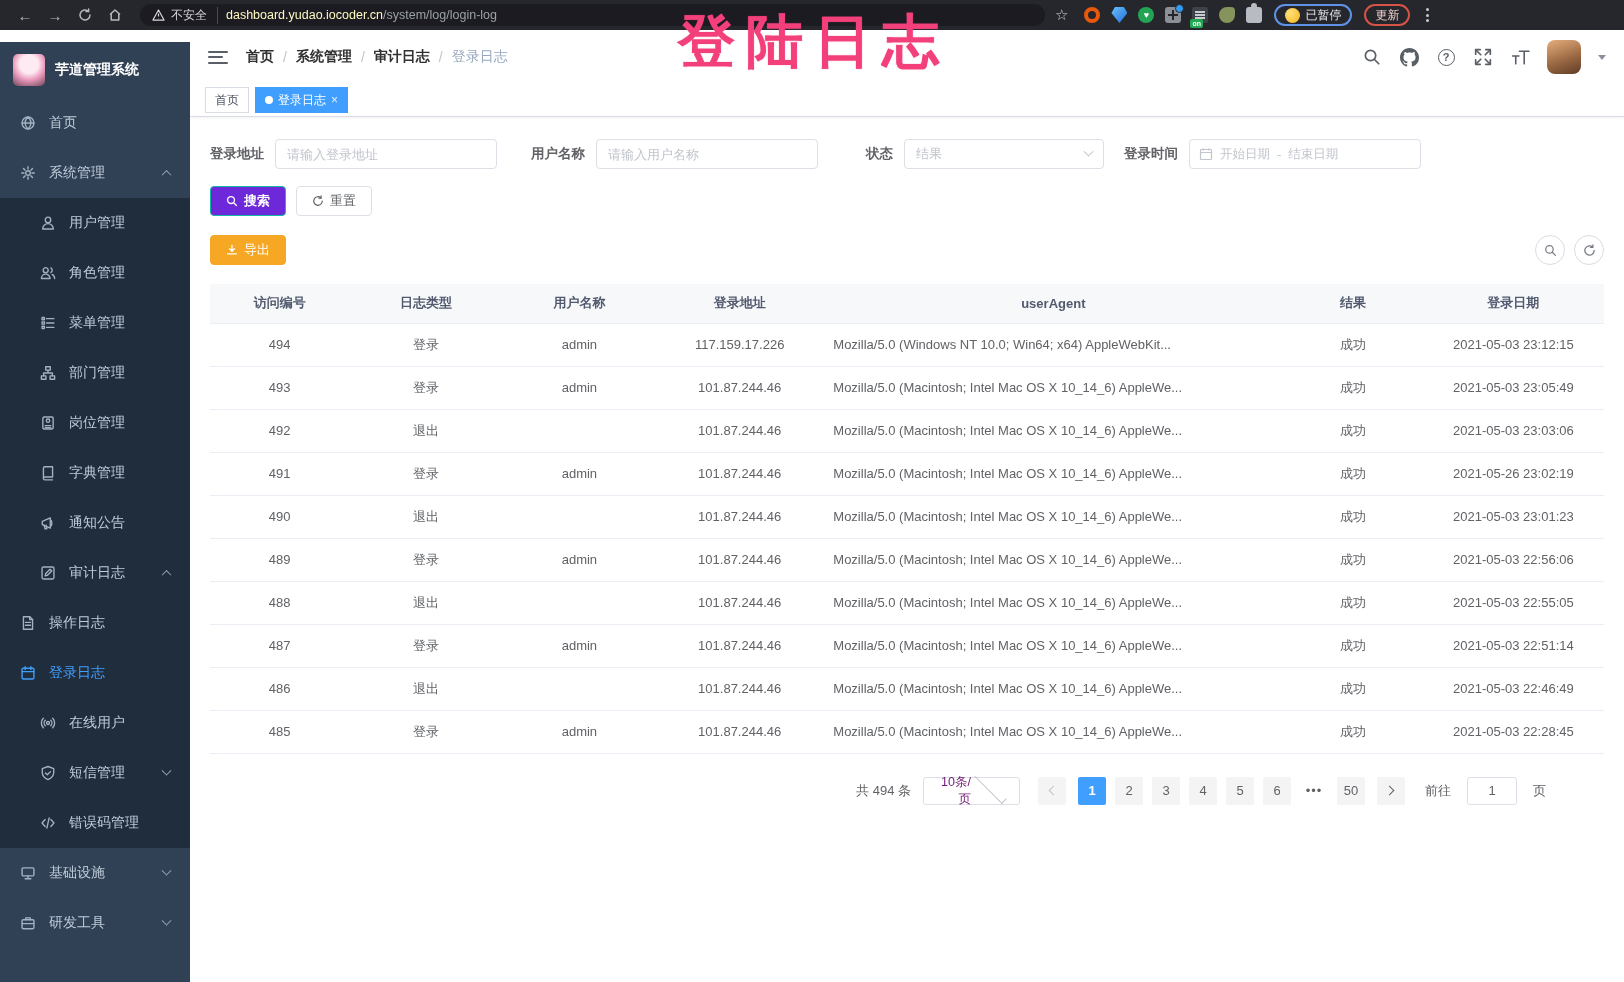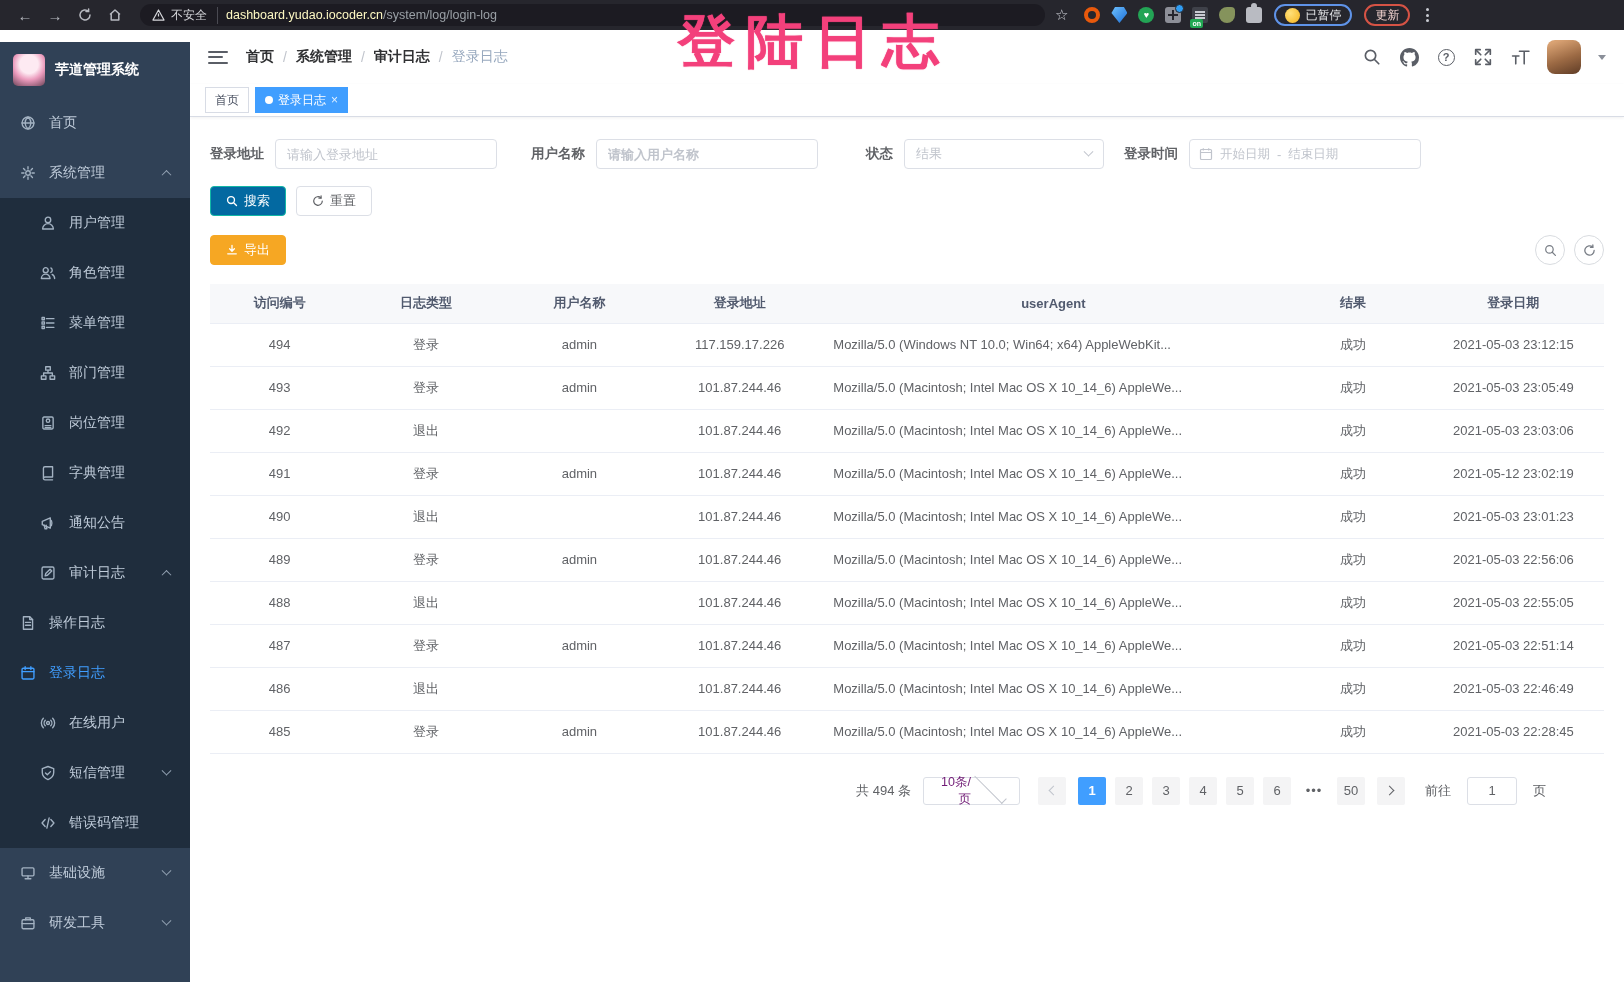--- a/index.html
+++ b/index.html
@@ -104,21 +104,21 @@
   .chev-down{width:7px;height:7px;border-right:1.4px solid #c0c4cc;border-bottom:1.4px solid #c0c4cc;
     transform:rotate(45deg) translate(-2px,-2px);flex:none;}
   .daterange{width:232px;height:30px;border:1px solid #dcdfe6;border-radius:4px;display:flex;
     align-items:center;gap:7px;padding:0 9px;cursor:pointer;}
   .daterange .ph{color:#c0c4cc;font-size:12.5px;white-space:nowrap;}
   .range-sep{color:#c0c4cc;}
 
   .btn-row{margin-top:17px;display:flex;gap:10px;}
   .btn{height:30px;border-radius:4px;padding:0 15px;font-size:13px;display:inline-flex;
     align-items:center;gap:6px;cursor:pointer;font-family:inherit;}
-  .btn-search{background:#0369a1;border:1px solid #12B7A6;color:#fff;}
+  .btn-search{background:#6d28d9;border:1px solid #12B7A6;color:#fff;font-weight:bold;}
   .btn-reset{background:#fff;border:1px solid #dcdfe6;color:#606266;}
   .btn-export{background:#F6A723;border:1px solid #F6A723;color:#fff;}
   .export-row{margin-top:19px;display:flex;align-items:flex-end;}
   .tool-circles{margin-left:auto;display:flex;gap:9px;}
   .circle-btn{width:30px;height:30px;border-radius:50%;border:1px solid #d9dce0;background:#fff;
     display:flex;align-items:center;justify-content:center;color:#787d85;cursor:pointer;}
 
   table.log{width:100%;border-collapse:collapse;margin-top:19px;table-layout:fixed;}
   table.log th{background:#f7f8fa;height:39px;font-size:13px;color:#515a6e;font-weight:bold;
     text-align:center;border-bottom:1px solid #ebeef5;}
@@ -432,21 +432,21 @@
     </span>
   </div>
 
   <div class="content">
 
     <div class="filter-row">
       <span class="f-label">登录地址</span>
       <input class="inp" style="width: 222px;" placeholder="请输入登录地址">
       <span class="f-gap"></span>
       <span class="f-label">用户名称</span>
-      <input class="inp" style="width: 222px; font-weight: bold;" placeholder="请输入用户名称">
+      <input class="inp" style="width: 222px;" placeholder="请输入用户名称">
       <span class="f-gap" style="width:48px"></span>
       <span class="f-label">状态</span>
       <span class="sel">
         <span class="ph">结果</span>
         <span class="chev-down"></span>
       </span>
       <span class="f-gap" style="width:20px"></span>
       <span class="f-label">登录时间</span>
       <span class="daterange">
         <svg width="14" height="14" viewBox="0 0 14 14" fill="none" stroke="#c0c4cc" stroke-width="1.2">
@@ -548,21 +548,21 @@
             <td>成功</td>
             <td>2021-05-03 23:03:06</td>
           </tr>
           <tr>
             <td>491</td>
             <td>登录</td>
             <td>admin</td>
             <td>101.87.244.46</td>
             <td class="ua">Mozilla/5.0 (Macintosh; Intel Mac OS X 10_14_6) AppleWe...</td>
             <td>成功</td>
-            <td>2021-05-12 23:02:19</td>
+            <td>2021-05-26 23:02:19</td>
           </tr>
           <tr>
             <td>490</td>
             <td>退出</td>
             <td></td>
             <td>101.87.244.46</td>
             <td class="ua">Mozilla/5.0 (Macintosh; Intel Mac OS X 10_14_6) AppleWe...</td>
             <td>成功</td>
             <td>2021-05-03 23:01:23</td>
           </tr>

